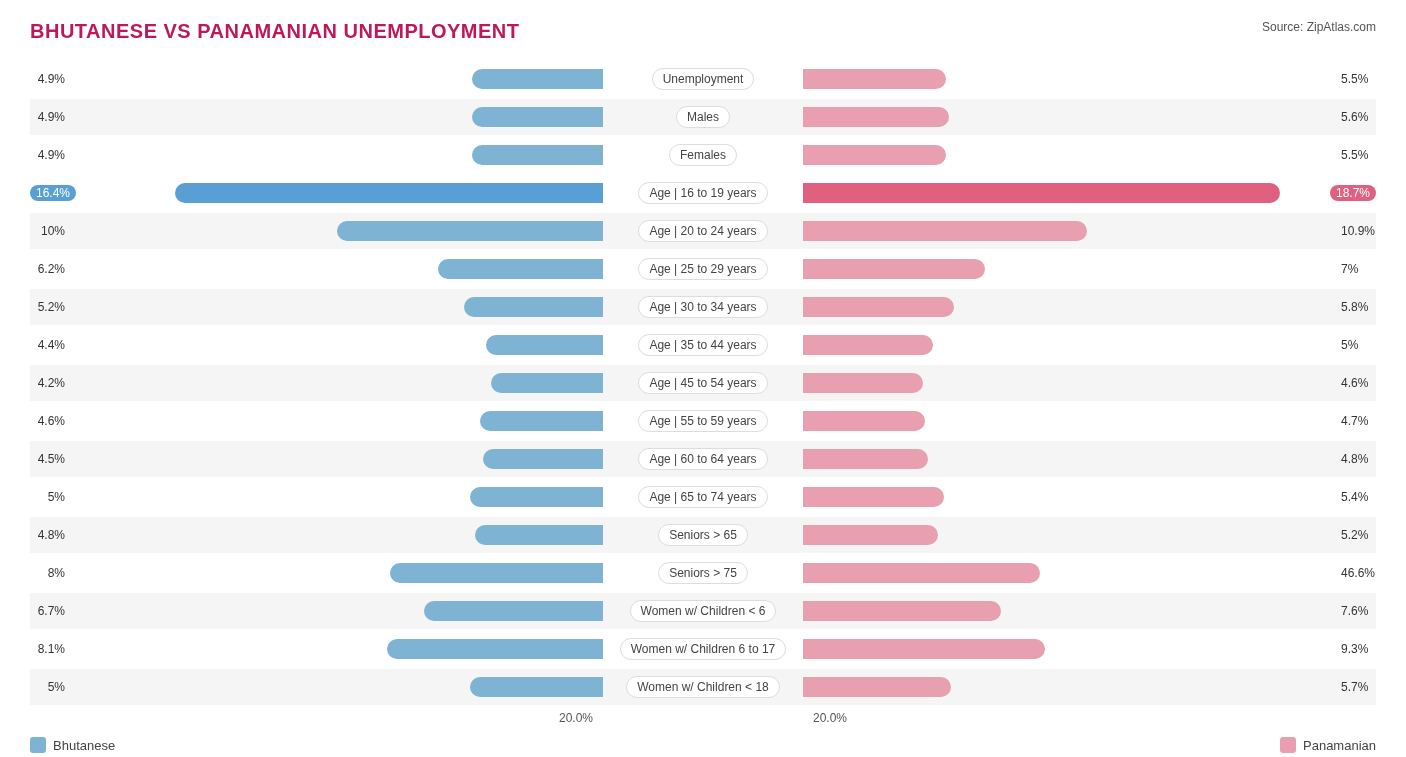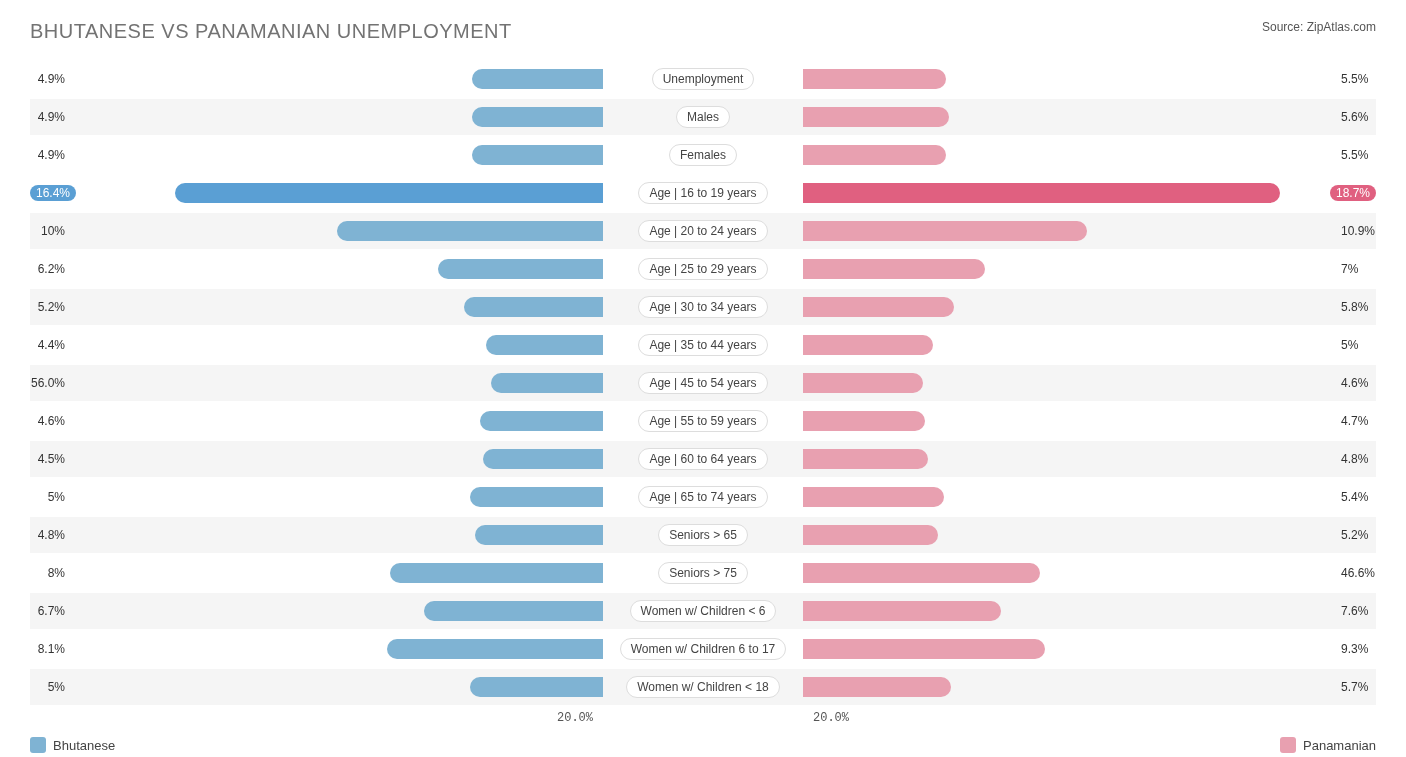--- a/index.html
+++ b/index.html
@@ -15,22 +15,22 @@
       background: #fff;
     }
     .chart-header {
       display: flex;
       justify-content: space-between;
       align-items: flex-start;
       margin-bottom: 18px;
     }
     .chart-title {
       font-size: 20px;
-      font-weight: normal;
-      color: #737373;
+      font-weight: bold;
+      color: #be185d;
       text-transform: uppercase;
       letter-spacing: 0.5px;
     }
     .chart-source {
       font-size: 12px;
       color: #555;
     }
     .chart-area {
       width: 100%;
       position: relative;
@@ -161,21 +161,20 @@
       width: 16px;
       height: 16px;
       border-radius: 3px;
     }
     
     .scale-row {
       display: flex;
       align-items: flex-end;
       width: 100%;
       margin-top: 6px;
-      font-family: Liberation Mono, monospace;
     }
     .scale-left {
       width: 48%;
       text-align: right;
       font-size: 12px;
       color: #555;
       padding-right: 10px;
     }
     .scale-center {
       min-width: 200px;
@@ -347,21 +346,21 @@
         <div class="right-bar-container">
           <div class="right-bar" style="width:25%; background:#e8a0b0;"></div>
         </div>
         <span class="right-label">5%</span>
       </div>
     </div>
   </div>
       <div class="bar-row" style="background: rgb(245, 245, 245);">
     <div class="bar-row-inner">
       <div class="left-side">
-        <span class="left-label">56.0%</span>
+        <span class="left-label">4.2%</span>
         <div class="left-bar-container">
           <div class="left-bar" style="width:21.000000000000004%; background:#7fb3d3;"></div>
         </div>
       </div>
       <div class="center-label">
         <span class="center-pill">Age | 45 to 54 years</span>
       </div>
       <div class="right-side">
         <div class="right-bar-container">
           <div class="right-bar" style="width:23%; background:#e8a0b0;"></div>

